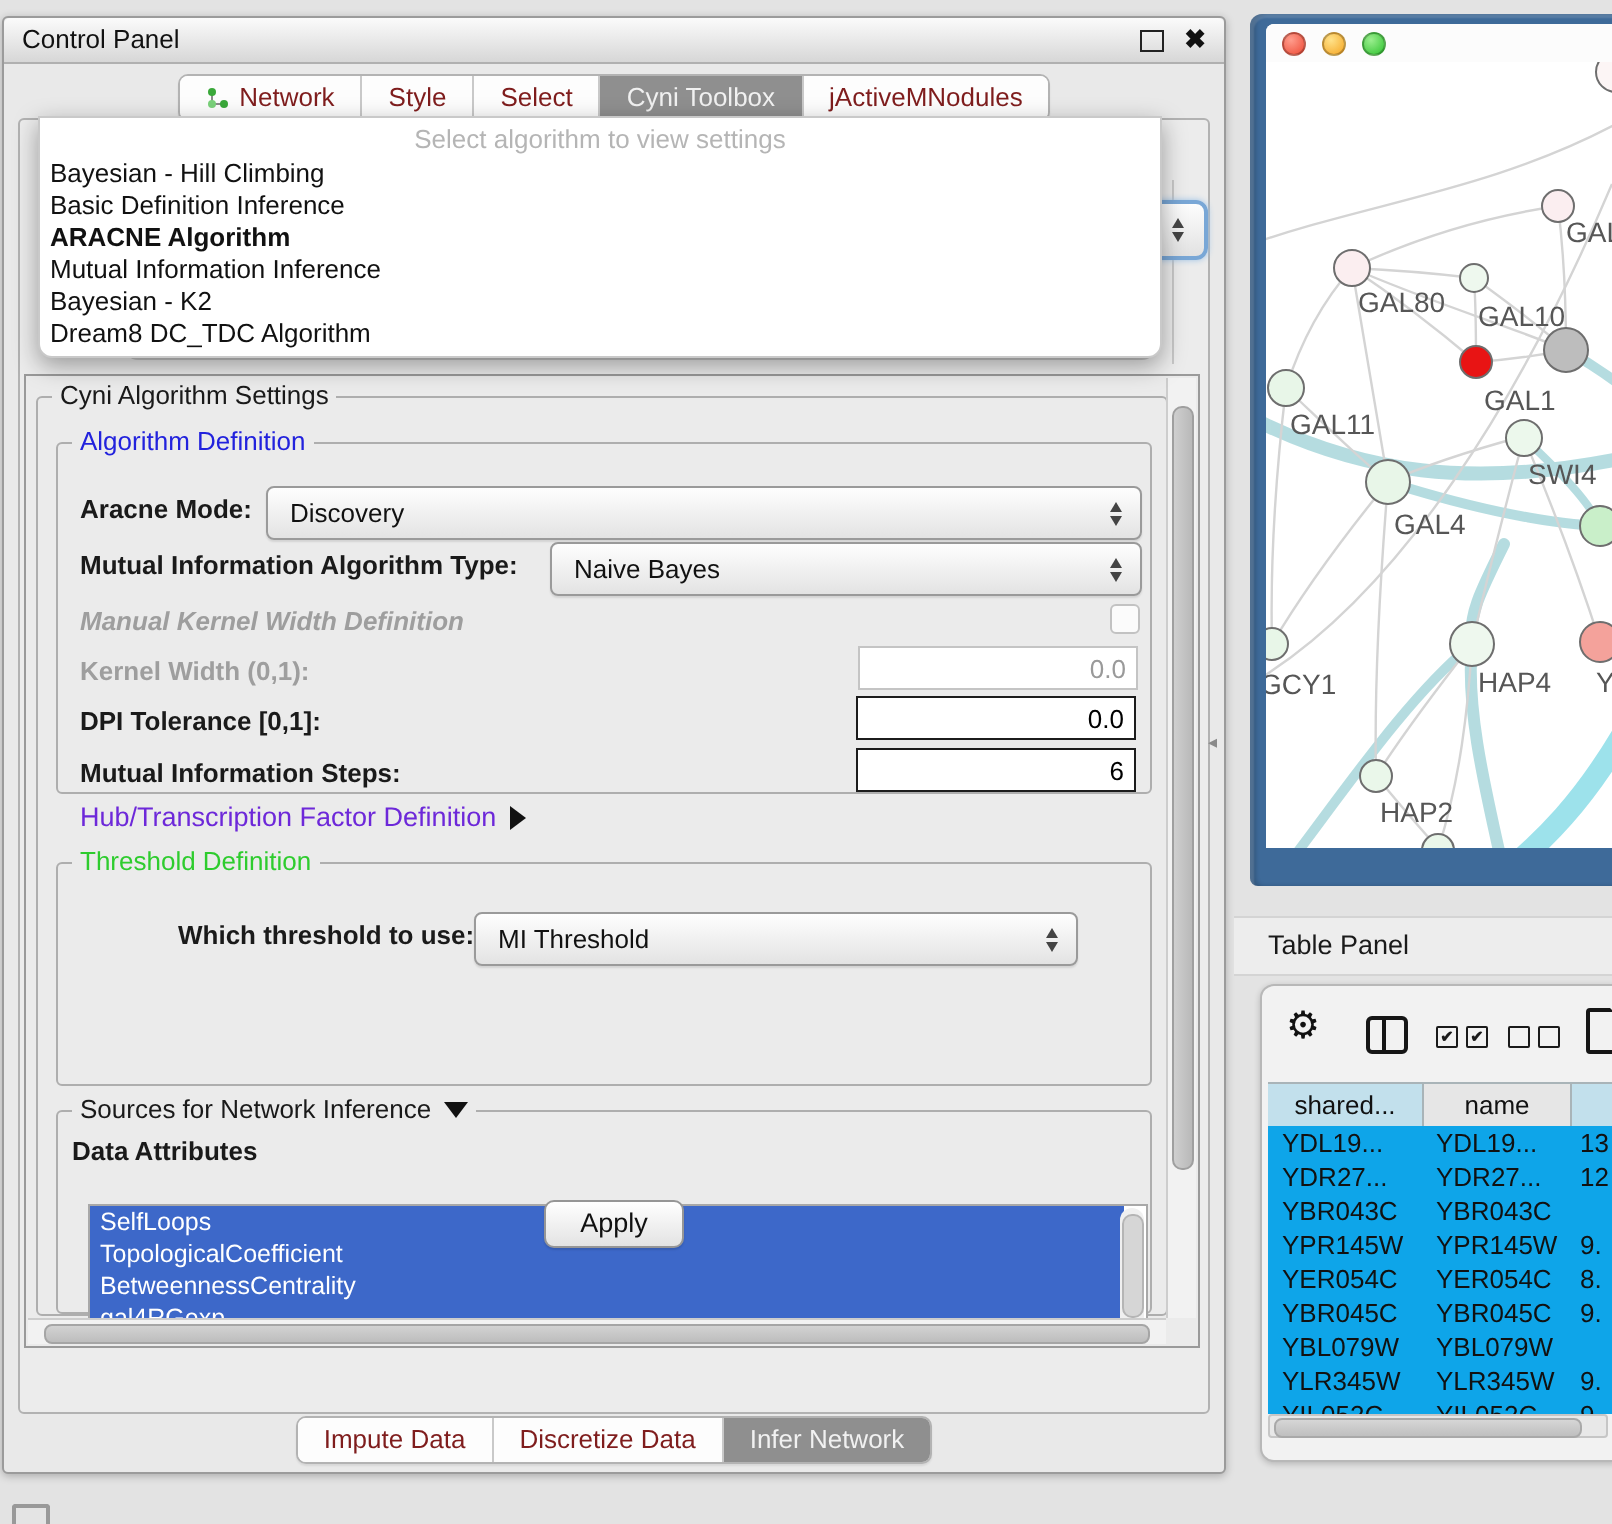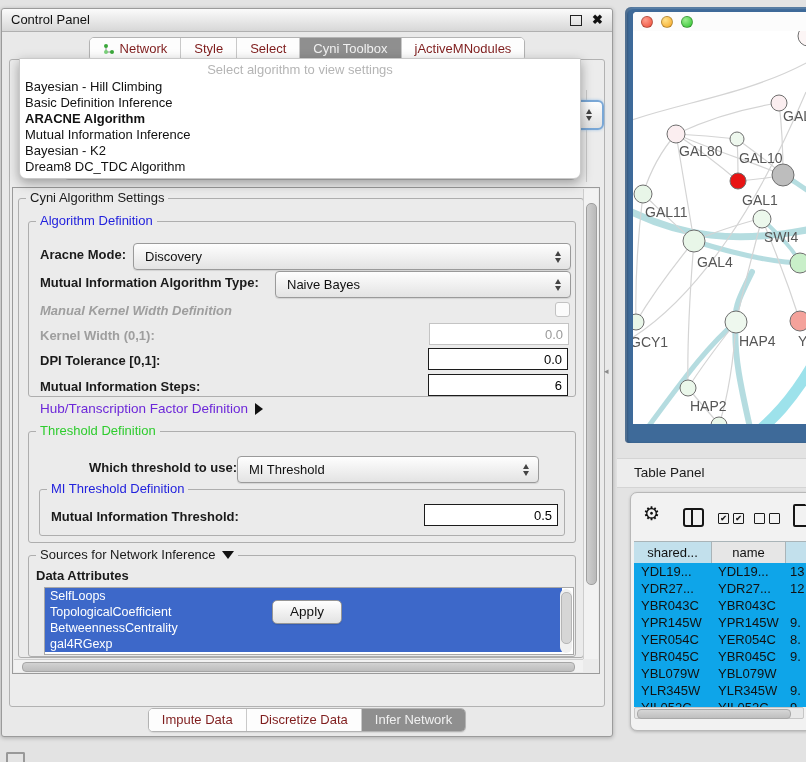--- a/index.html
+++ b/index.html
@@ -72,21 +72,21 @@
   
   .num-input{position:absolute;text-align:right;font-size:13px;font-family:"Liberation Sans",sans-serif;padding:0 5px;background:#fff;box-sizing:content-box;}
   .num-input.dis{border:1px solid #c4c4c4;color:#9a9a9a;}
   .num-input.strong{border:1.5px solid #1c1c1c;color:#000;}
   .checkbox{position:absolute;width:13px;height:13px;border:1px solid #c2c2c2;border-radius:3px;background:#fbfbfb;}
   
   .hub-row{position:absolute;display:flex;align-items:center;gap:7px;font-size:13.5px;color:#6d28d9;}
   .tri-right{width:0;height:0;border-top:6px solid transparent;border-bottom:6px solid transparent;border-left:8px solid #111;display:inline-block;}
   .tri-down{width:0;height:0;border-left:6px solid transparent;border-right:6px solid transparent;border-top:8px solid #111;display:inline-block;margin-left:2px;}
   
-  .attr-list{position:absolute;left:15px;top:31px;width:528px;height:66px;background:#fff;border:1px solid #a8a8a8;overflow:hidden;}
+  .attr-list{position:absolute;left:15px;top:46px;width:528px;height:66px;background:#fff;border:1px solid #a8a8a8;overflow:hidden;}
   .attr-item{height:16px;line-height:16px;font-size:12.5px;color:#fff;background:#3d68c9;padding-left:5px;width:calc(100% - 16px);white-space:nowrap;}
   .attr-vsb{position:absolute;right:1px;top:1px;bottom:1px;width:12px;background:#f0f0f0;border-radius:6px;}
   .attr-vsb .thumb{position:absolute;left:1px;top:3px;width:9px;height:50px;background:#d6d6d6;border:1px solid #b5b5b5;border-radius:5px;}
   
   .apply-btn{position:absolute;left:269px;top:667px;width:68px;height:22px;border:1px solid #969696;border-radius:5px;background:linear-gradient(#ffffff,#e3e3e3);font-size:13.5px;color:#111;text-align:center;line-height:22px;box-shadow:0 1px 1px rgba(0,0,0,.12);}
   .cp-bottom-tabs{position:absolute;top:699px;left:0;right:0;display:flex;justify-content:center;}
   
   .bl-icon{position:absolute;left:6px;top:752px;width:15px;height:12px;border:2px solid #999;border-bottom:none;border-radius:2px 2px 0 0;background:#e4e4e4;}
   
   .divider-handle{position:absolute;left:604px;top:366px;font-size:9px;color:#8a8a8a;}
@@ -205,25 +205,20 @@
           <span>Hub/Transcription Factor Definition</span>
           <span class="tri-right"></span>
         </div>
 
         <div class="group" style="left:9px;top:232px;width:546px;height:110px;">
           <span class="gtitle green">Threshold Definition</span>
           <span class="flabel" style="left:60px;top:28px;">Which threshold to use:</span>
           <div class="combo" style="left:208px;top:24px;width:300px;height:25px;">
             <span class="cval">MI Threshold</span>
             <span class="spin"></span>
-          </div>
-          <div class="group" style="left:10px;top:57px;width:524px;height:45px;">
-            <span class="gtitle blue">MI Threshold Definition</span>
-            <span class="flabel" style="left:11px;top:19px;">Mutual Information Threshold:</span>
-            <input class="num-input strong" style="left: 384px; top: 14px; width: 122px; height: 20px;" readonly="" value="0.5">
           </div>
         </div>
 
         <div class="group" style="left:9px;top:356px;width:546px;height:100px;">
           <span class="gtitle" style="display:flex;align-items:center;gap:4px;">
             <span>Sources for Network Inference</span>
             <span class="tri-down"></span>
           </span>
           <span class="flabel" style="left:7px;top:12px;">Data Attributes</span>
           <div class="attr-list">

